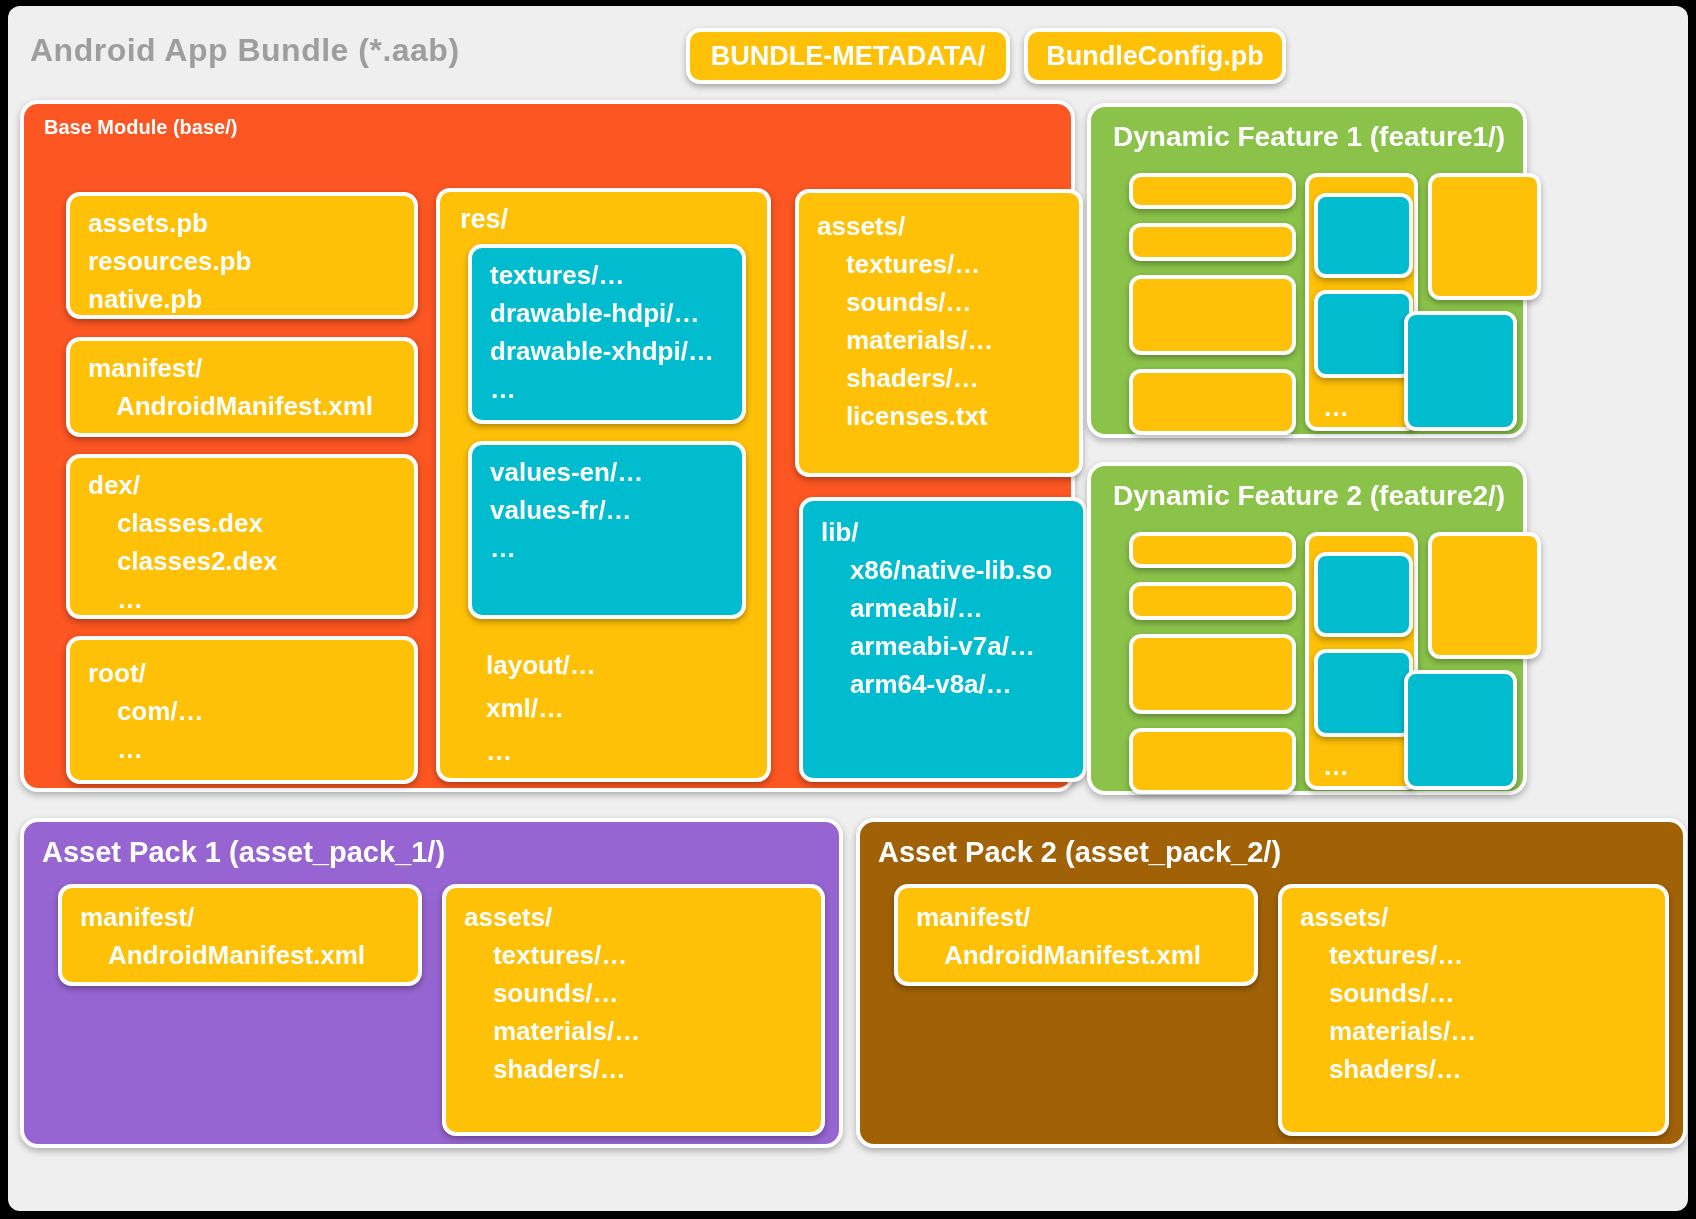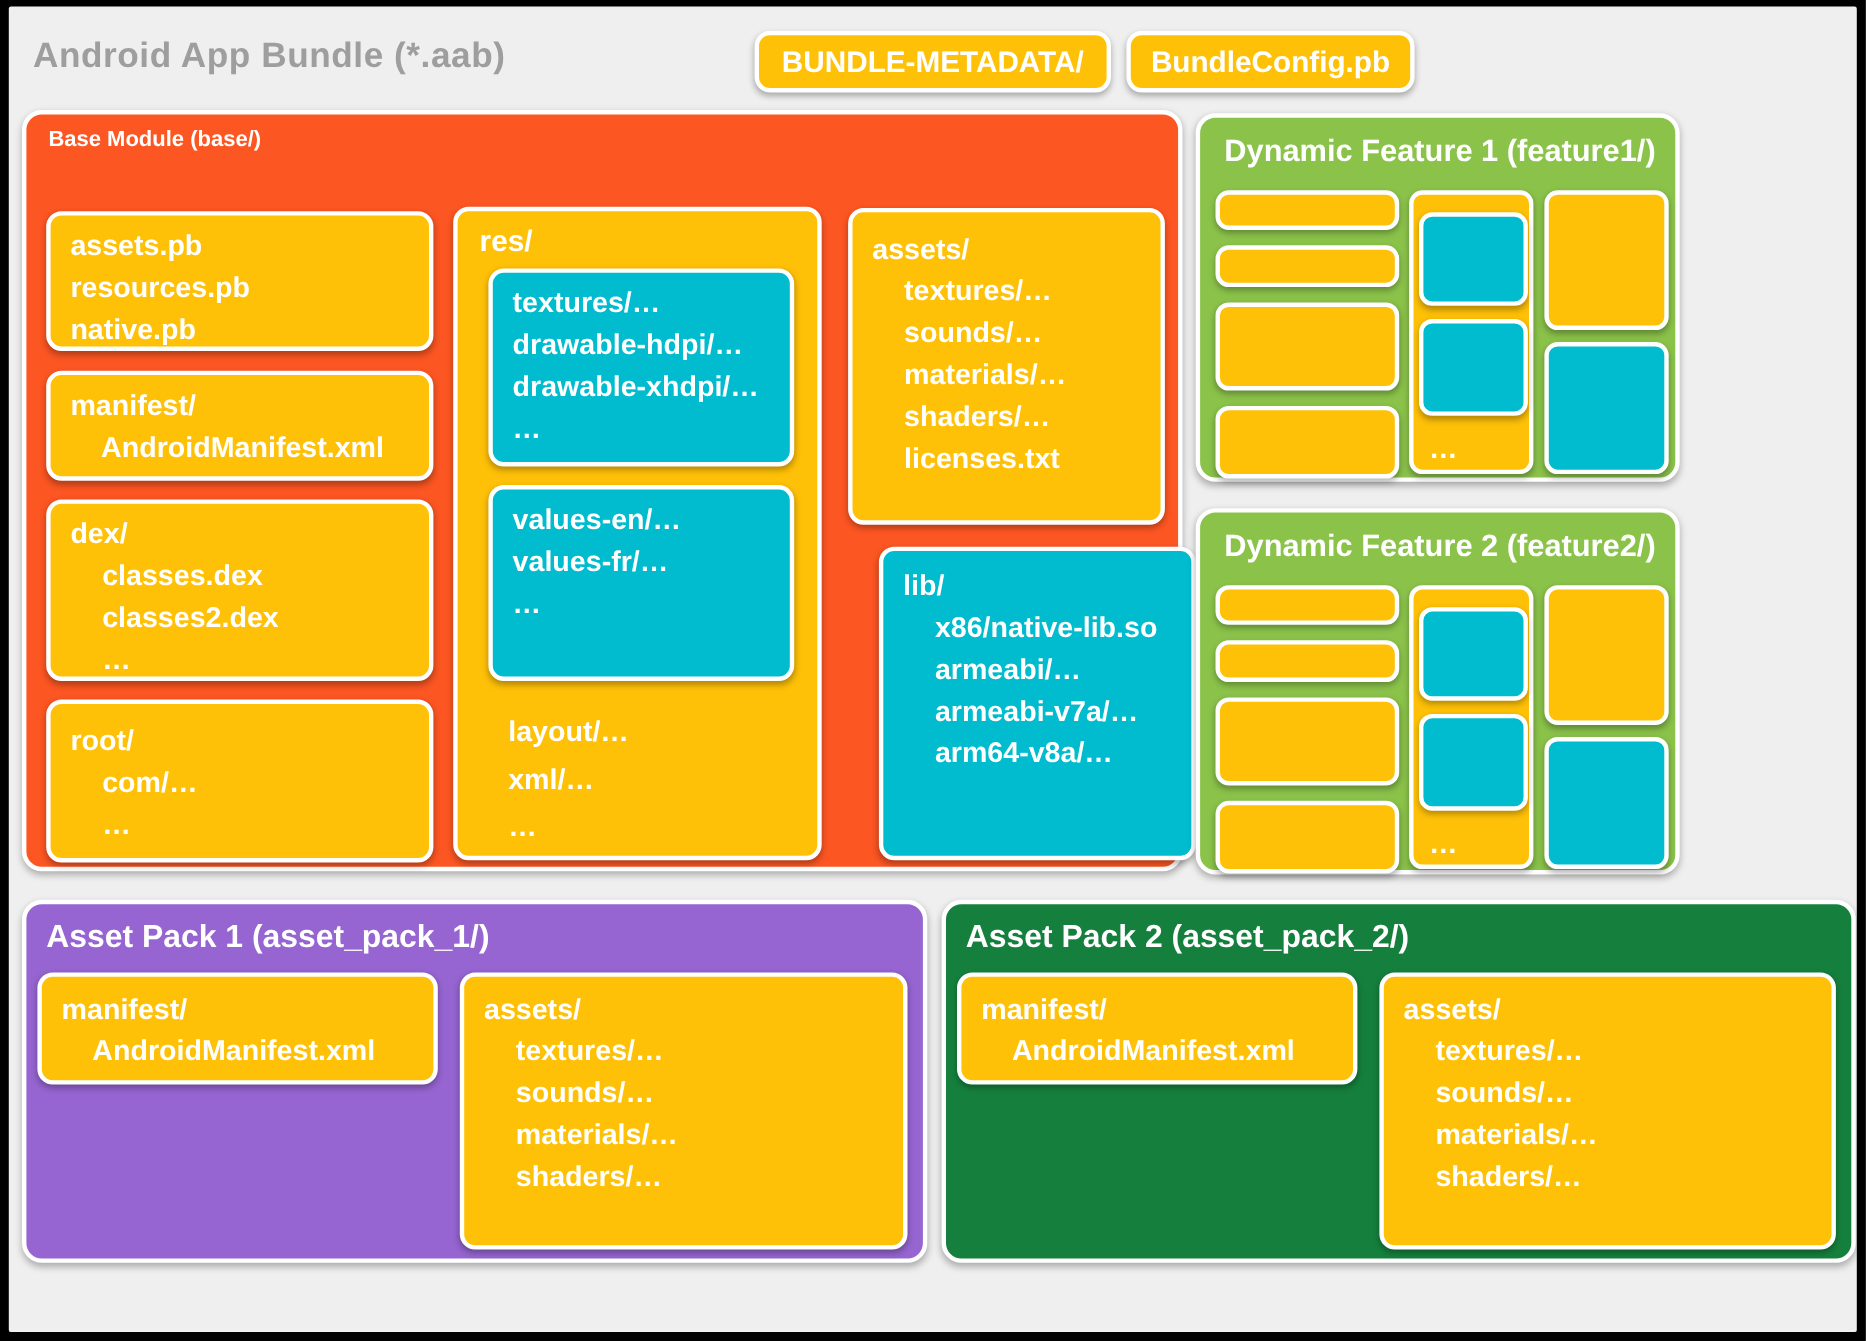--- a/index.html
+++ b/index.html
@@ -1,45 +1,45 @@
 <!DOCTYPE html>
 <html><head>
 <meta charset="utf-8">
 <style>
   * { box-sizing: border-box; margin: 0; padding: 0; }
   html,body { background:#000; width:1696px; height:1219px; overflow:hidden;
               font-family:"Liberation Sans", sans-serif; }
 
   .card { position:absolute; left:8px; top:6px; width:1680px; height:1205px;
-          background:#EFEFEF; border-radius:2px; }
+          background:#EFEFEF; border-radius:12px; }
 
   .page-title { position:absolute; left:22px; top:26px; font-size:32px;
                 font-weight:700; color:#9E9E9E; letter-spacing:.5px; }
 
   .pill { position:absolute; display:flex; align-items:center; justify-content:center;
           background:#FFC107; border:4px solid #fff; border-radius:14px;
           box-shadow:0 3px 6px rgba(0,0,0,.3);
           color:#fff; font-size:27px; font-weight:700; }
   #btn-meta   { left:678px; top:22px; width:324px; height:56px; }
   #btn-config { left:1016px; top:22px; width:262px; height:56px; }
 
   .module { position:absolute; border:4px solid #fff; border-radius:18px;
             box-shadow:0 3px 7px rgba(0,0,0,.28); }
   .sec-title { position:absolute; left:20px; top:12px; font-size:20px;
                font-weight:700; color:#fff; }
 
   #base { left:12px; top:94px; width:1055px; height:692px; background:#FC5622; }
   #df1  { left:1079px; top:97px;  width:440px; height:335px; background:#8BC34A; }
   #df2  { left:1079px; top:456px; width:440px; height:333px; background:#8BC34A; }
   #ap1  { left:12px;  top:812px; width:823px; height:330px; background:#9665D1; }
-  #ap2  { left:848px; top:812px; width:831px; height:330px; background:#15803d; }
+  #ap2  { left:848px; top:812px; width:831px; height:330px; background:#a16207; }
 
   .ybox, .cbox { position:absolute; border:4px solid #fff; border-radius:14px;
                  box-shadow:0 3px 6px rgba(0,0,0,.3); }
-  .ybox { background:#FFC107; }
+  .ybox { background:#FFC107;margin-left:24px; }
   .cbox { background:#00BCCE; }
 
   .lines { padding:8px 18px; }
   .ln { font-size:26px; line-height:38px; font-weight:700; color:#fff; white-space:pre; }
 
   
   #base .protos   { left:18px; top:88px;  width:352px; height:127px; }
   #base .manifest { left:18px; top:233px; width:352px; height:100px; }
   #base .dex      { left:18px; top:350px; width:352px; height:165px; }
   #base .root     { left:18px; top:532px; width:352px; height:148px; padding-top:14px; }

